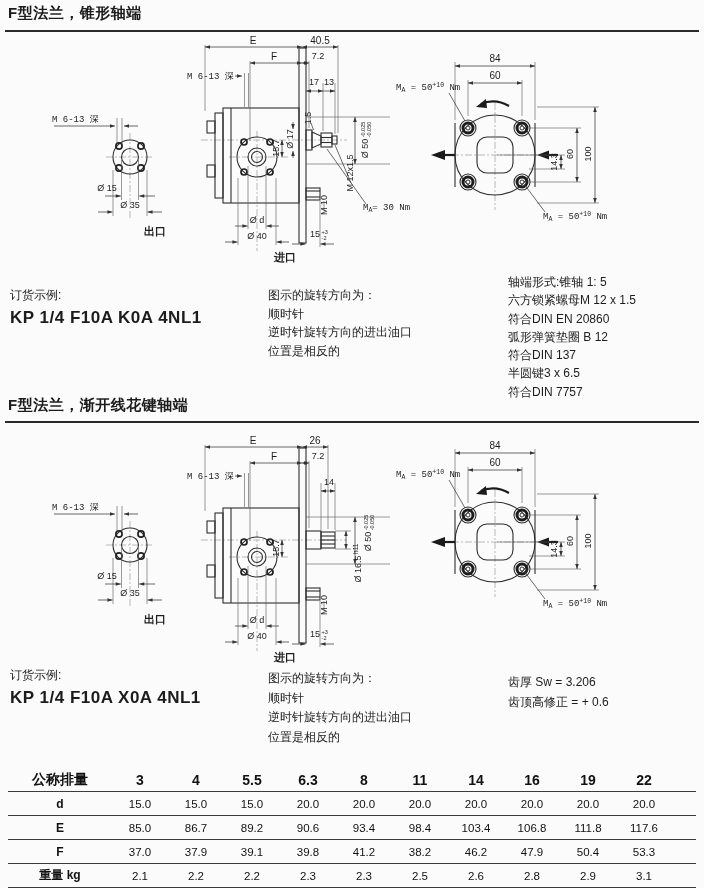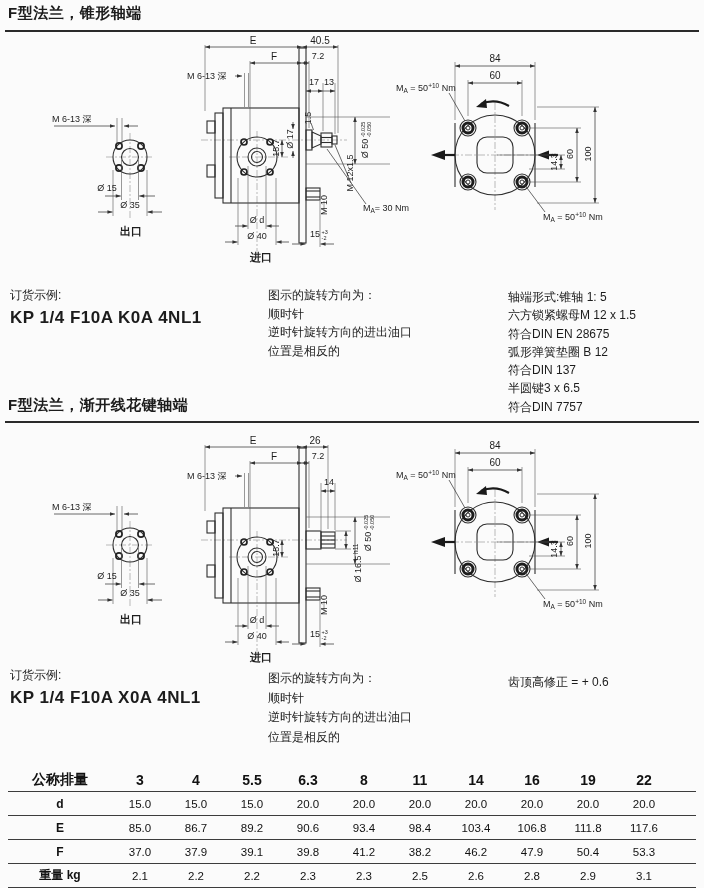--- a/index.html
+++ b/index.html
@@ -5,22 +5,22 @@
   html,body{margin:0;padding:0;}
   body{width:704px;height:888px;position:relative;background:#fbfbfb;overflow:hidden;
        font-family:"Liberation Sans",sans-serif;color:#1c1c1c;}
   .title{position:absolute;left:8px;font-size:15px;font-weight:bold;letter-spacing:.5px;white-space:nowrap;}
   .rule{position:absolute;left:5px;width:694px;height:0;border-top:2px solid #2a2a2a;}
   .draw{position:absolute;}
   .draw svg{position:absolute;left:0;top:0;width:100%;height:100%;}
   .lbl{position:absolute;transform:translate(-50%,-50%);font-size:9px;white-space:nowrap;color:#1d1d1d;}
   .lbl.big{font-size:10px;}
   .lbl.rot{transform:translate(-50%,-50%) rotate(-90deg);}
-  .lbl.la{transform:translate(0,-50%);}
-  .lbl.cap{font-size:11px;font-weight:bold;}
+  .lbl.la{transform:translate(0,-50%);font-family:Liberation Mono, monospace;}
+  .lbl.cap{font-size:11px;font-weight:bold;margin-left:24px;}
   .stack{display:inline-flex;flex-direction:column;font-size:5.5px;line-height:6px;vertical-align:middle;margin-left:1.5px;}
   .subt{font-size:6.5px;vertical-align:-2px;}
   .supt{font-size:6.5px;vertical-align:3px;}
   .ol{fill:none;stroke:#2e2e2e;stroke-width:1.1;}
   .ol2{fill:#fff;stroke:#2e2e2e;stroke-width:1;}
   .scr{fill:none;stroke:#222;stroke-width:1.7;}
   .boltring{fill:none;stroke:#1d1d1d;stroke-width:3;}
   .dim{fill:none;stroke:#444;stroke-width:.8;}
   .ext{fill:none;stroke:#555;stroke-width:.6;}
   .cl{fill:none;stroke:#8f8f8f;stroke-width:.6;stroke-dasharray:7 2 2 2;}
@@ -210,24 +210,24 @@
 </div>
 
 <div class="order-label" style="left:10px;top:287px">订货示例:</div>
 <div class="order-code" style="left:10px;top:308px">KP 1/4 F10A K0A 4NL1</div>
 <div class="txtcol" style="left:268px;top:286px;line-height:18.5px">
   <div>图示的旋转方向为：</div>
   <div>顺时针</div>
   <div>逆时针旋转方向的进出油口</div>
   <div>位置是相反的</div>
 </div>
-<div class="txtcol" style="left:508px;top:288px;line-height:18.3px">
+<div class="txtcol" style="left:508px;top:273px;line-height:18.3px">
   <div>轴端形式:锥轴 1: 5</div>
   <div>六方锁紧螺母M 12 x 1.5</div>
-  <div>符合DIN EN 28675</div>
+  <div>符合DIN EN 20860</div>
   <div>弧形弹簧垫圈 B 12</div>
   <div>符合DIN 137</div>
   <div>半圆键3 x 6.5</div>
   <div>符合DIN 7757</div>
 </div>
 
 <div class="title" style="top:396px">F型法兰，渐开线花键轴端</div>
 <div class="rule" style="top:421px"></div>
 
 <div class="draw" style="left:50px;top:476px;width:150px;height:165px">
@@ -383,20 +383,21 @@
 
 <div class="order-label" style="left:10px;top:667px">订货示例:</div>
 <div class="order-code" style="left:10px;top:688px">KP 1/4 F10A X0A 4NL1</div>
 <div class="txtcol" style="left:268px;top:669px;line-height:19.5px">
   <div>图示的旋转方向为：</div>
   <div>顺时针</div>
   <div>逆时针旋转方向的进出油口</div>
   <div>位置是相反的</div>
 </div>
 <div class="txtcol" style="left:508px;top:672px;line-height:20px">
+  <div>齿厚 Sw = 3.206</div>
   <div>齿顶高修正 = + 0.6</div>
 </div>
 
 <div class="tbl">
   <div class="trow thead">
     <div class="tc lab">公称排量</div>
     <div class="tc">3</div>
     <div class="tc">4</div>
     <div class="tc">5.5</div>
     <div class="tc">6.3</div>

